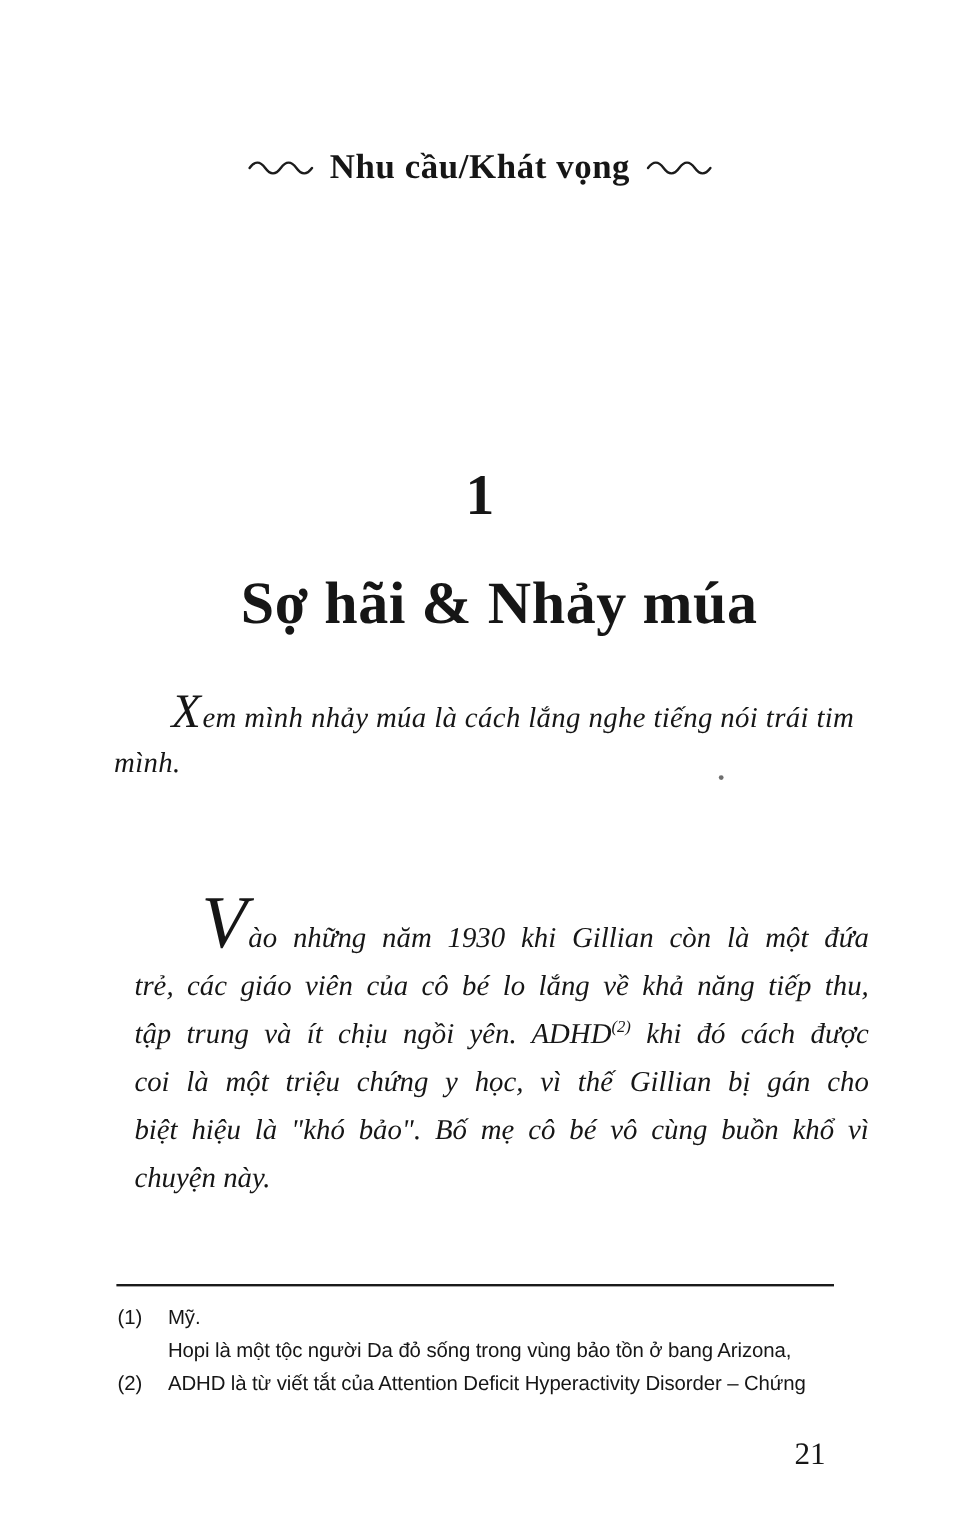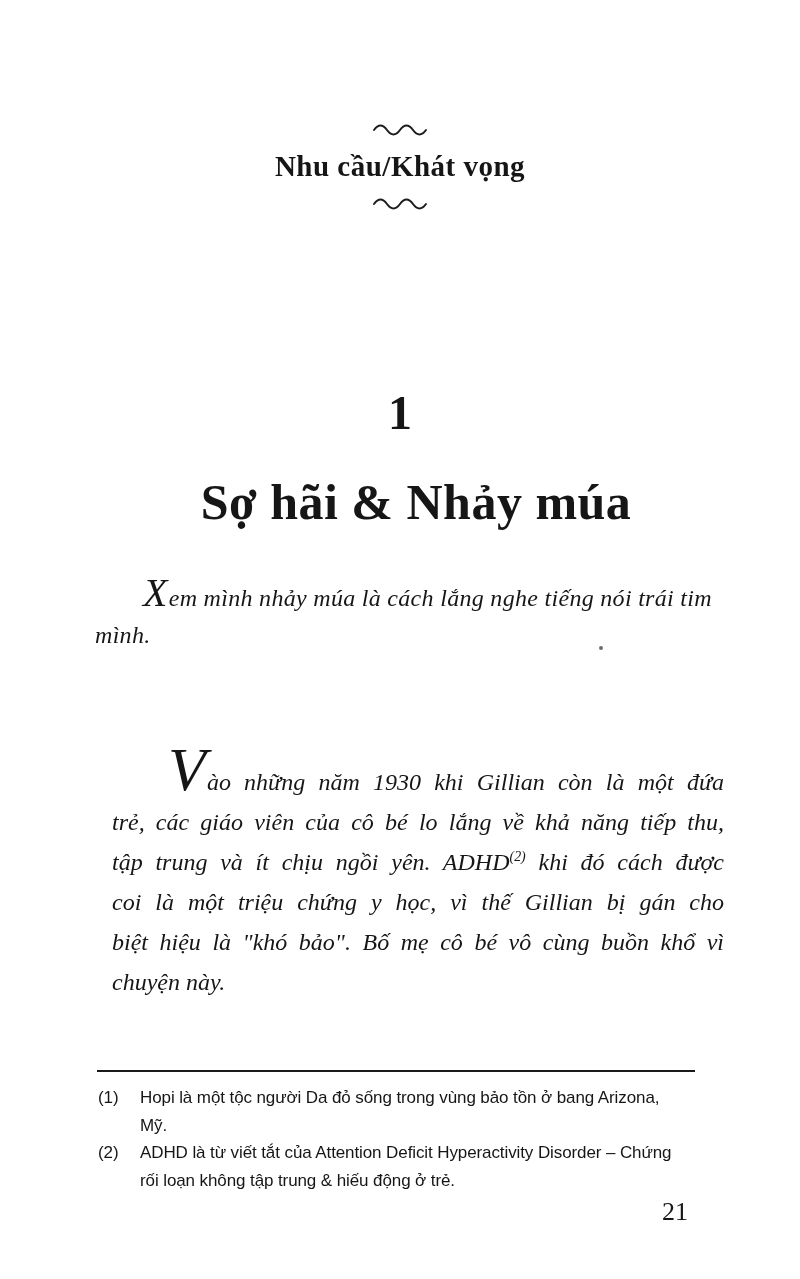--- a/index.html
+++ b/index.html
@@ -16,21 +16,20 @@
 
   
   .running-header {
     position: absolute;
     top: 122px; left: 0;
     width: 800px;
     display: flex;
     align-items: center;
     justify-content: center;
     gap: 13px;
-    flex-direction: column;
   }
   .running-header .hdr-text {
     font-size: 29px;
     font-weight: 600;
     letter-spacing: 0.5px;
     line-height: 34px;
     white-space: nowrap;
   }
   .squiggle { display: block; }
   .squiggle path { stroke: #1c1c1c; stroke-width: 2; fill: none; stroke-linecap: round; }
@@ -189,28 +188,27 @@
       <div class="body-line just"><span>biệt hiệu là "khó bảo". Bố mẹ cô bé vô cùng buồn khổ vì</span></div>
       <div class="body-line"><span>chuyện này.</span></div>
     </div>
 
   <div class="footnote-divider"></div>
 
   <div class="footnotes" id="footnotes">
       <div class="footnote-row">
         <span class="fn-marker">(1)</span>
         <div class="fn-lines">
+          <div class="fn-line">Mỹ.</div>
           <div class="fn-line">Hopi là một tộc người Da đỏ sống trong vùng bảo tồn ở bang Arizona,</div>
-          <div class="fn-line">Mỹ.</div>
         </div>
       </div>
       <div class="footnote-row">
         <span class="fn-marker">(2)</span>
         <div class="fn-lines">
           <div class="fn-line">ADHD là từ viết tắt của Attention Deficit Hyperactivity Disorder – Chứng</div>
-          <div class="fn-line">rối loạn không tập trung &amp; hiếu động ở trẻ.</div>
         </div>
       </div>
     </div>
 
   <div class="page-number">21</div>
 
 </div>
 
 </body></html>

